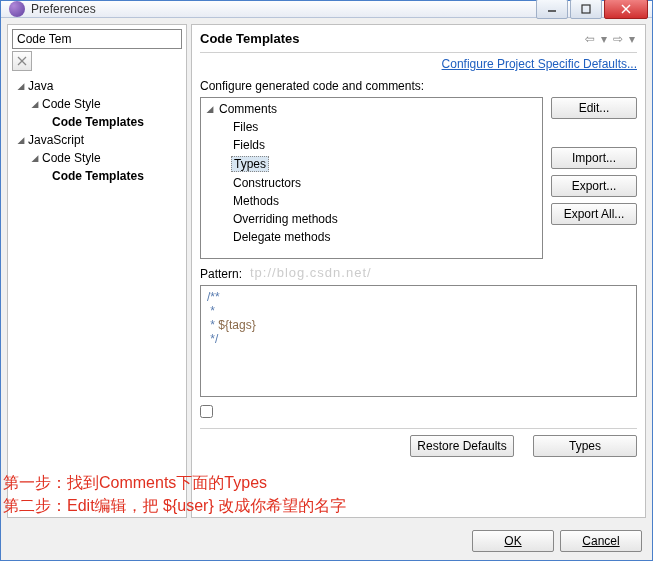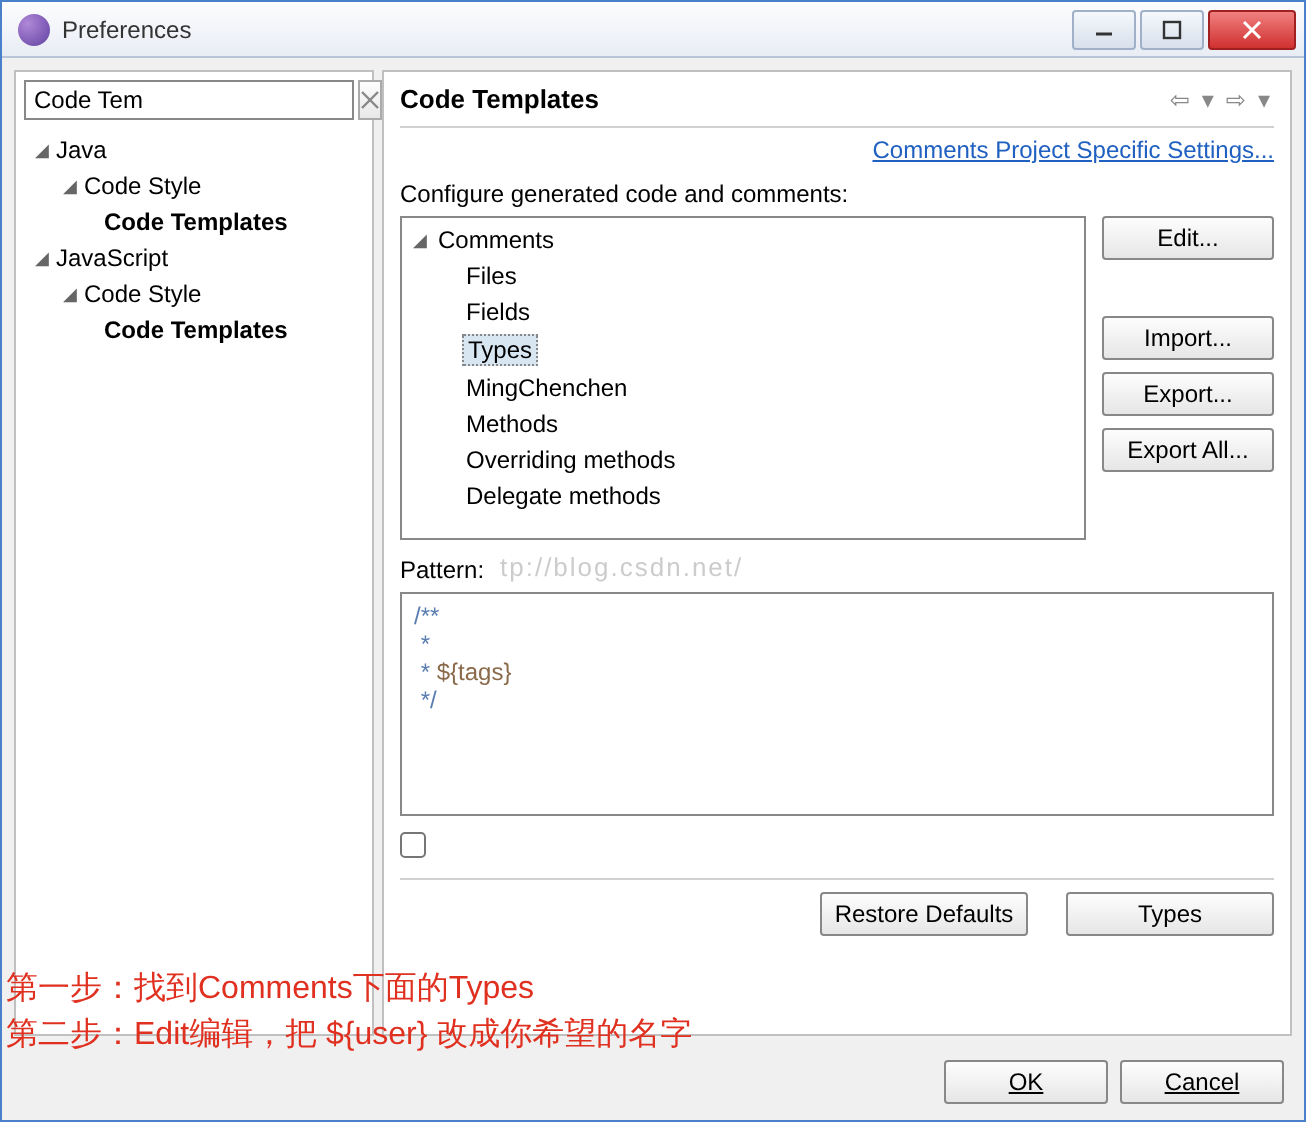--- a/index.html
+++ b/index.html
@@ -1,31 +1,31 @@
 <!DOCTYPE html>
 <html><head>
 <meta charset="utf-8">
 <style>
 * { box-sizing: border-box; margin: 0; padding: 0; font-family: "Segoe UI", Tahoma, sans-serif; font-size: 12px; }
 body { background: #fff; width: 653px; height: 561px; overflow: hidden; }
 
 .window { width: 653px; height: 561px; border: 1px solid #4a7fc9; background: #f0f0f0; display: flex; flex-direction: column; box-shadow: 0 2px 8px rgba(0,0,0,0.3); }
 
-.titlebar { height: 28px; background: linear-gradient(#fdfdfe, #e8ecf4); display: flex; align-items: center; padding: 0 4px 0 8px; border-bottom: 1px solid #b8c4d8; }
+.titlebar { height: 17px; background: linear-gradient(#fdfdfe, #e8ecf4); display: flex; align-items: center; padding: 0 4px 0 8px; border-bottom: 1px solid #b8c4d8; }
 .titlebar-icon { width: 16px; height: 16px; background: radial-gradient(circle at 30% 30%, #b088d8, #6040a0); border-radius: 50%; margin-right: 6px; }
 .titlebar-title { flex: 1; color: #333; }
 .win-btns { display: flex; gap: 2px; }
 .win-btn { width: 32px; height: 20px; display: flex; align-items: center; justify-content: center; background: linear-gradient(#f5f8fc, #d8e0ec); border: 1px solid #a0b0c8; border-radius: 2px; font-size: 10px; cursor: pointer; }
 .win-btn.close { background: linear-gradient(#f08080, #d03030); color: #fff; border-color: #a02020; width: 44px; }
 .win-btn.close svg { stroke: #fff; }
 
 .content { flex: 1; display: flex; padding: 6px; gap: 4px; position: relative; }
 
 .left-pane { width: 180px; background: #fff; border: 1px solid #c0c0c0; display: flex; flex-direction: column; padding: 4px; }
-.filter-row { display: flex; gap: 2px; margin-bottom: 6px; }
+.filter-row { display: flex; gap: 2px; margin-bottom: 6px; flex-direction: column; }
 .filter-input { flex: 1; border: 1px solid #888; padding: 2px 4px; height: 20px; }
 .filter-clear { width: 20px; height: 20px; border: 1px solid #aaa; background: linear-gradient(#fdfdfd,#e8e8e8); display: flex; align-items: center; justify-content: center; cursor: pointer; }
 
 .tree { font-size: 12px; }
 .tree-item { padding: 2px 0 2px 0; display: flex; align-items: center; cursor: pointer; white-space: nowrap; }
 .tree-arrow { display: inline-block; width: 10px; text-align: center; color: #666; font-size: 9px; margin-right: 2px; }
 .tree-item.l1 { padding-left: 4px; }
 .tree-item.l2 { padding-left: 18px; }
 .tree-item.l3 { padding-left: 40px; font-weight: bold; }
 
@@ -148,42 +148,42 @@
         <div class="rp-title">Code Templates</div>
         <div class="nav-arrows">
           <span>⇦</span>
             <span>▾</span>
           <span>⇨</span>
             <span>▾</span>
         </div>
       </div>
 
       <div class="config-link">
-        <a>Comments Project Specific Settings...</a>
+        <a>Configure Project Specific Defaults...</a>
       </div>
 
       <div class="cfg-label"><span>Configure generated code and comments:</span></div>
 
       <div class="mid-row">
         <div class="tree-box">
           <div class="tb-item root">
               <span class="tree-arrow">◢</span>
               <span class="lbl">Comments</span>
             </div>
           <div class="tb-item child">
               <span class="lbl">Files</span>
             </div>
           <div class="tb-item child">
               <span class="lbl">Fields</span>
             </div>
           <div class="tb-item child sel">
               <span class="lbl">Types</span>
             </div>
           <div class="tb-item child">
-              <span class="lbl">MingChenchen</span>
+              <span class="lbl">Constructors</span>
             </div>
           <div class="tb-item child">
               <span class="lbl">Methods</span>
             </div>
           <div class="tb-item child">
               <span class="lbl">Overriding methods</span>
             </div>
           <div class="tb-item child">
               <span class="lbl">Delegate methods</span>
             </div>

